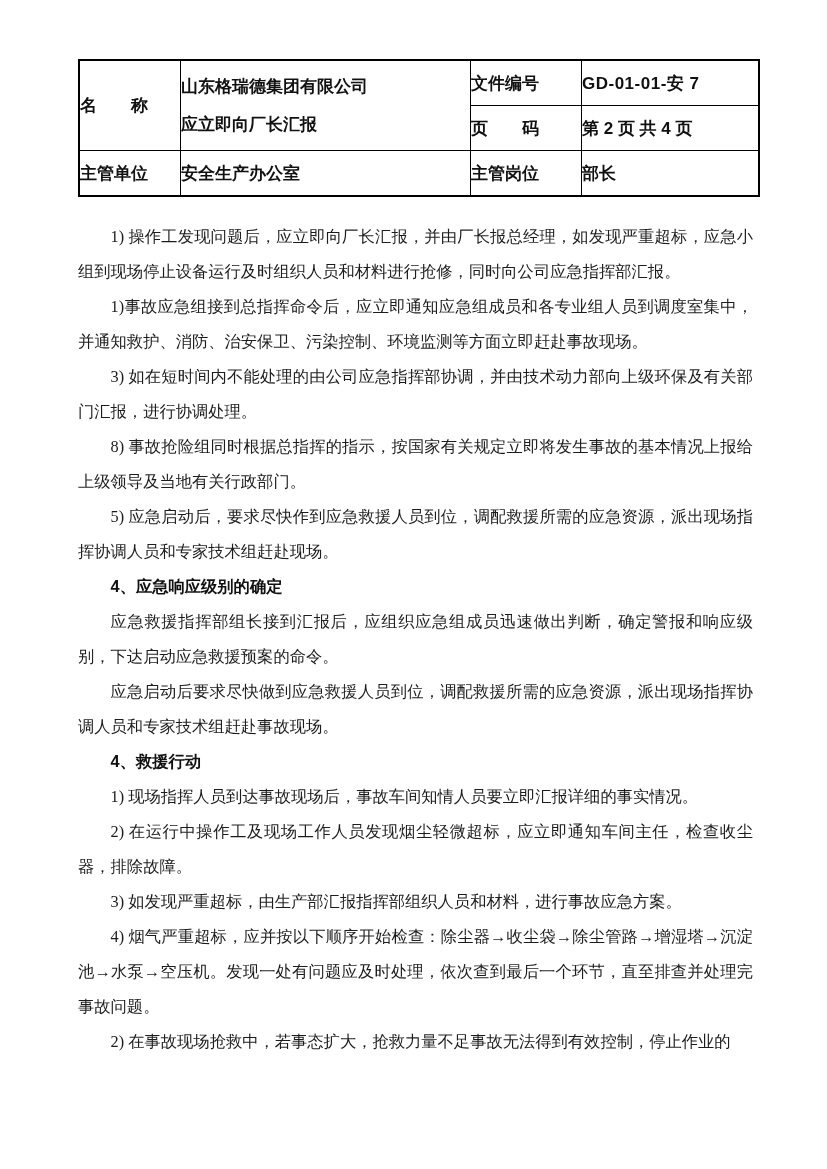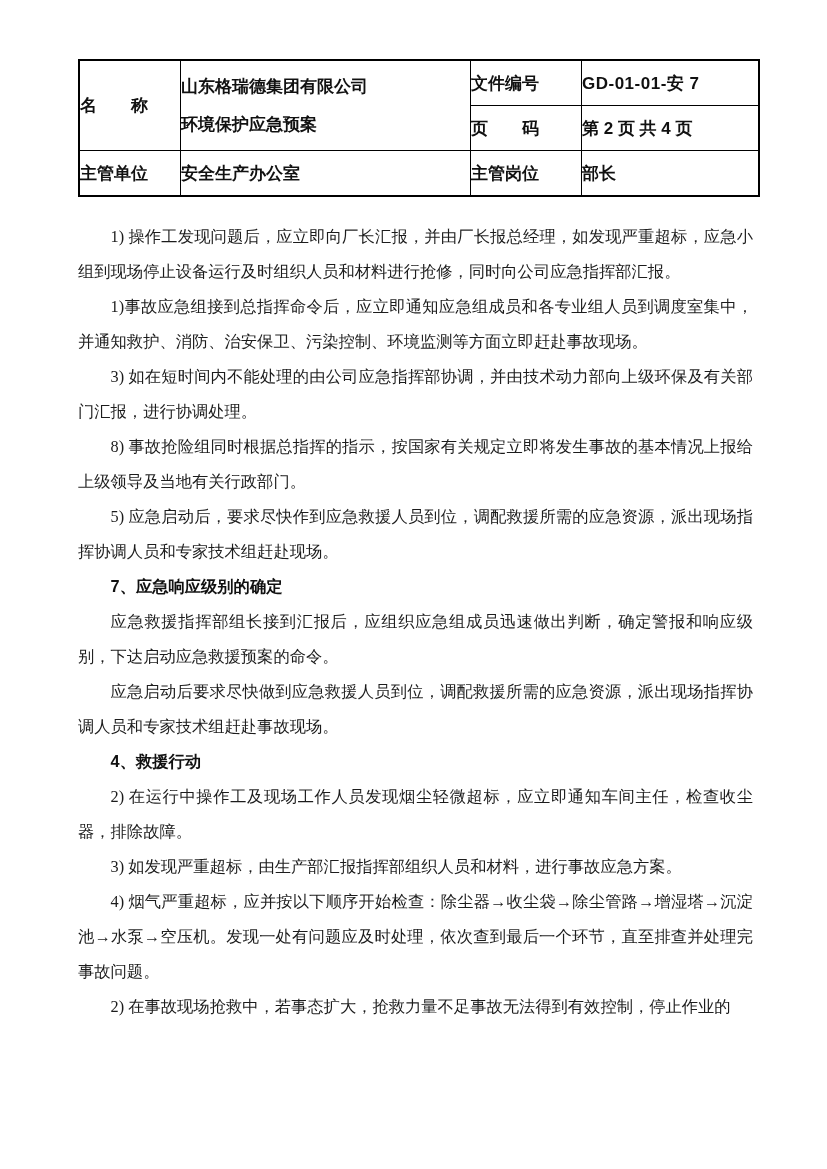--- a/index.html
+++ b/index.html
@@ -70,21 +70,21 @@
 <body>
 
 <div class="page">
 
   <table class="doc-table">
     <tbody>
         <tr>
       <td class="col-1 name-cell" rowspan="2">名　　称</td>
       <td class="col-2 name-cell" rowspan="2">
         <div class="company-line">山东格瑞德集团有限公司</div>
-        <div class="company-line">环境保护应急预案</div>
+        <div class="company-line">应立即向厂长汇报</div>
       </td>
       <td class="col-3 row-h">文件编号</td>
       <td class="col-4 row-h mono-like">GD-01-01-安 7</td>
     </tr>
     <tr>
       <td class="col-3 row-h">页　　码</td>
       <td class="col-4 row-h">第 2 页 共 4 页</td>
     </tr>
     <tr>
       <td class="col-1 row-h">主管单位</td>
@@ -94,23 +94,24 @@
     </tr>
   </tbody>
     </table>
 
   <div class="doc-body">
     <p>1) 操作工发现问题后，应立即向厂长汇报，并由厂长报总经理，如发现严重超标，应急小组到现场停止设备运行及时组织人员和材料进行抢修，同时向公司应急指挥部汇报。</p>
     <p>1)事故应急组接到总指挥命令后，应立即通知应急组成员和各专业组人员到调度室集中，并通知救护、消防、治安保卫、污染控制、环境监测等方面立即赶赴事故现场。</p>
     <p>3) 如在短时间内不能处理的由公司应急指挥部协调，并由技术动力部向上级环保及有关部门汇报，进行协调处理。</p>
     <p>8) 事故抢险组同时根据总指挥的指示，按国家有关规定立即将发生事故的基本情况上报给上级领导及当地有关行政部门。</p>
     <p>5) 应急启动后，要求尽快作到应急救援人员到位，调配救援所需的应急资源，派出现场指挥协调人员和专家技术组赶赴现场。</p>
-    <p class="heading">7、应急响应级别的确定</p>
+    <p class="heading">4、应急响应级别的确定</p>
     <p>应急救援指挥部组长接到汇报后，应组织应急组成员迅速做出判断，确定警报和响应级别，下达启动应急救援预案的命令。</p>
     <p>应急启动后要求尽快做到应急救援人员到位，调配救援所需的应急资源，派出现场指挥协调人员和专家技术组赶赴事故现场。</p>
     <p class="heading">4、救援行动</p>
+    <p>1) 现场指挥人员到达事故现场后，事故车间知情人员要立即汇报详细的事实情况。</p>
     <p>2) 在运行中操作工及现场工作人员发现烟尘轻微超标，应立即通知车间主任，检查收尘器，排除故障。</p>
     <p>3) 如发现严重超标，由生产部汇报指挥部组织人员和材料，进行事故应急方案。</p>
     <p>4) 烟气严重超标，应并按以下顺序开始检查：除尘器→收尘袋→除尘管路→增湿塔→沉淀池→水泵→空压机。发现一处有问题应及时处理，依次查到最后一个环节，直至排查并处理完事故问题。</p>
     <p>2) 在事故现场抢救中，若事态扩大，抢救力量不足事故无法得到有效控制，停止作业的</p>
   </div>
 
 </div>
 
 </body></html>

